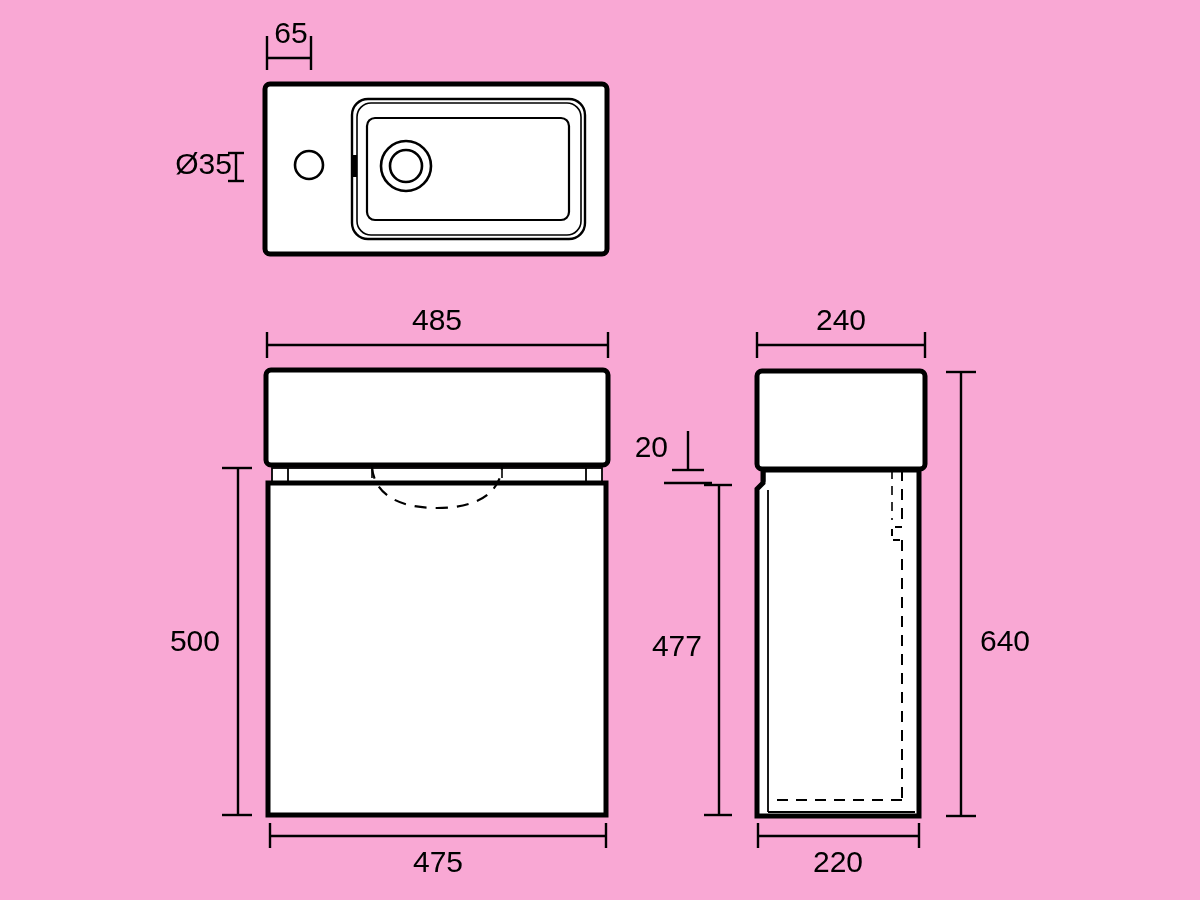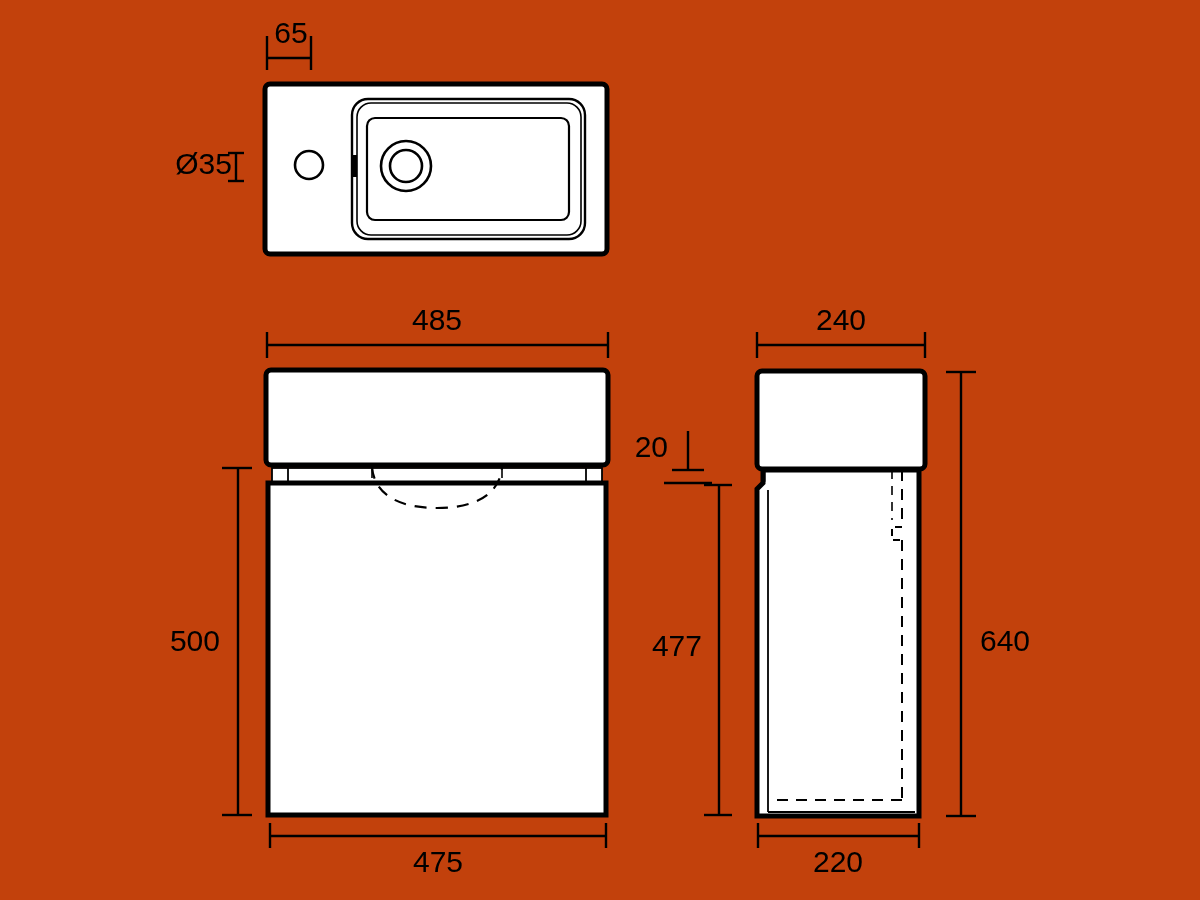--- a/index.html
+++ b/index.html
@@ -11,21 +11,21 @@
   body {
     width: 1200px;
     height: 900px;
     font-family: "Liberation Sans", sans-serif;
     overflow: hidden;
   }
   #drawing-root {
     position: relative;
     width: 1200px;
     height: 900px;
-    background: #c2410c;
+    background: #f9a8d4;
   }
   svg.cad {
     display: block;
     width: 1200px;
     height: 900px;
   }
   .dim-text {
     font-family: "Liberation Sans", sans-serif;
     font-size: 30px;
     fill: #000000;

